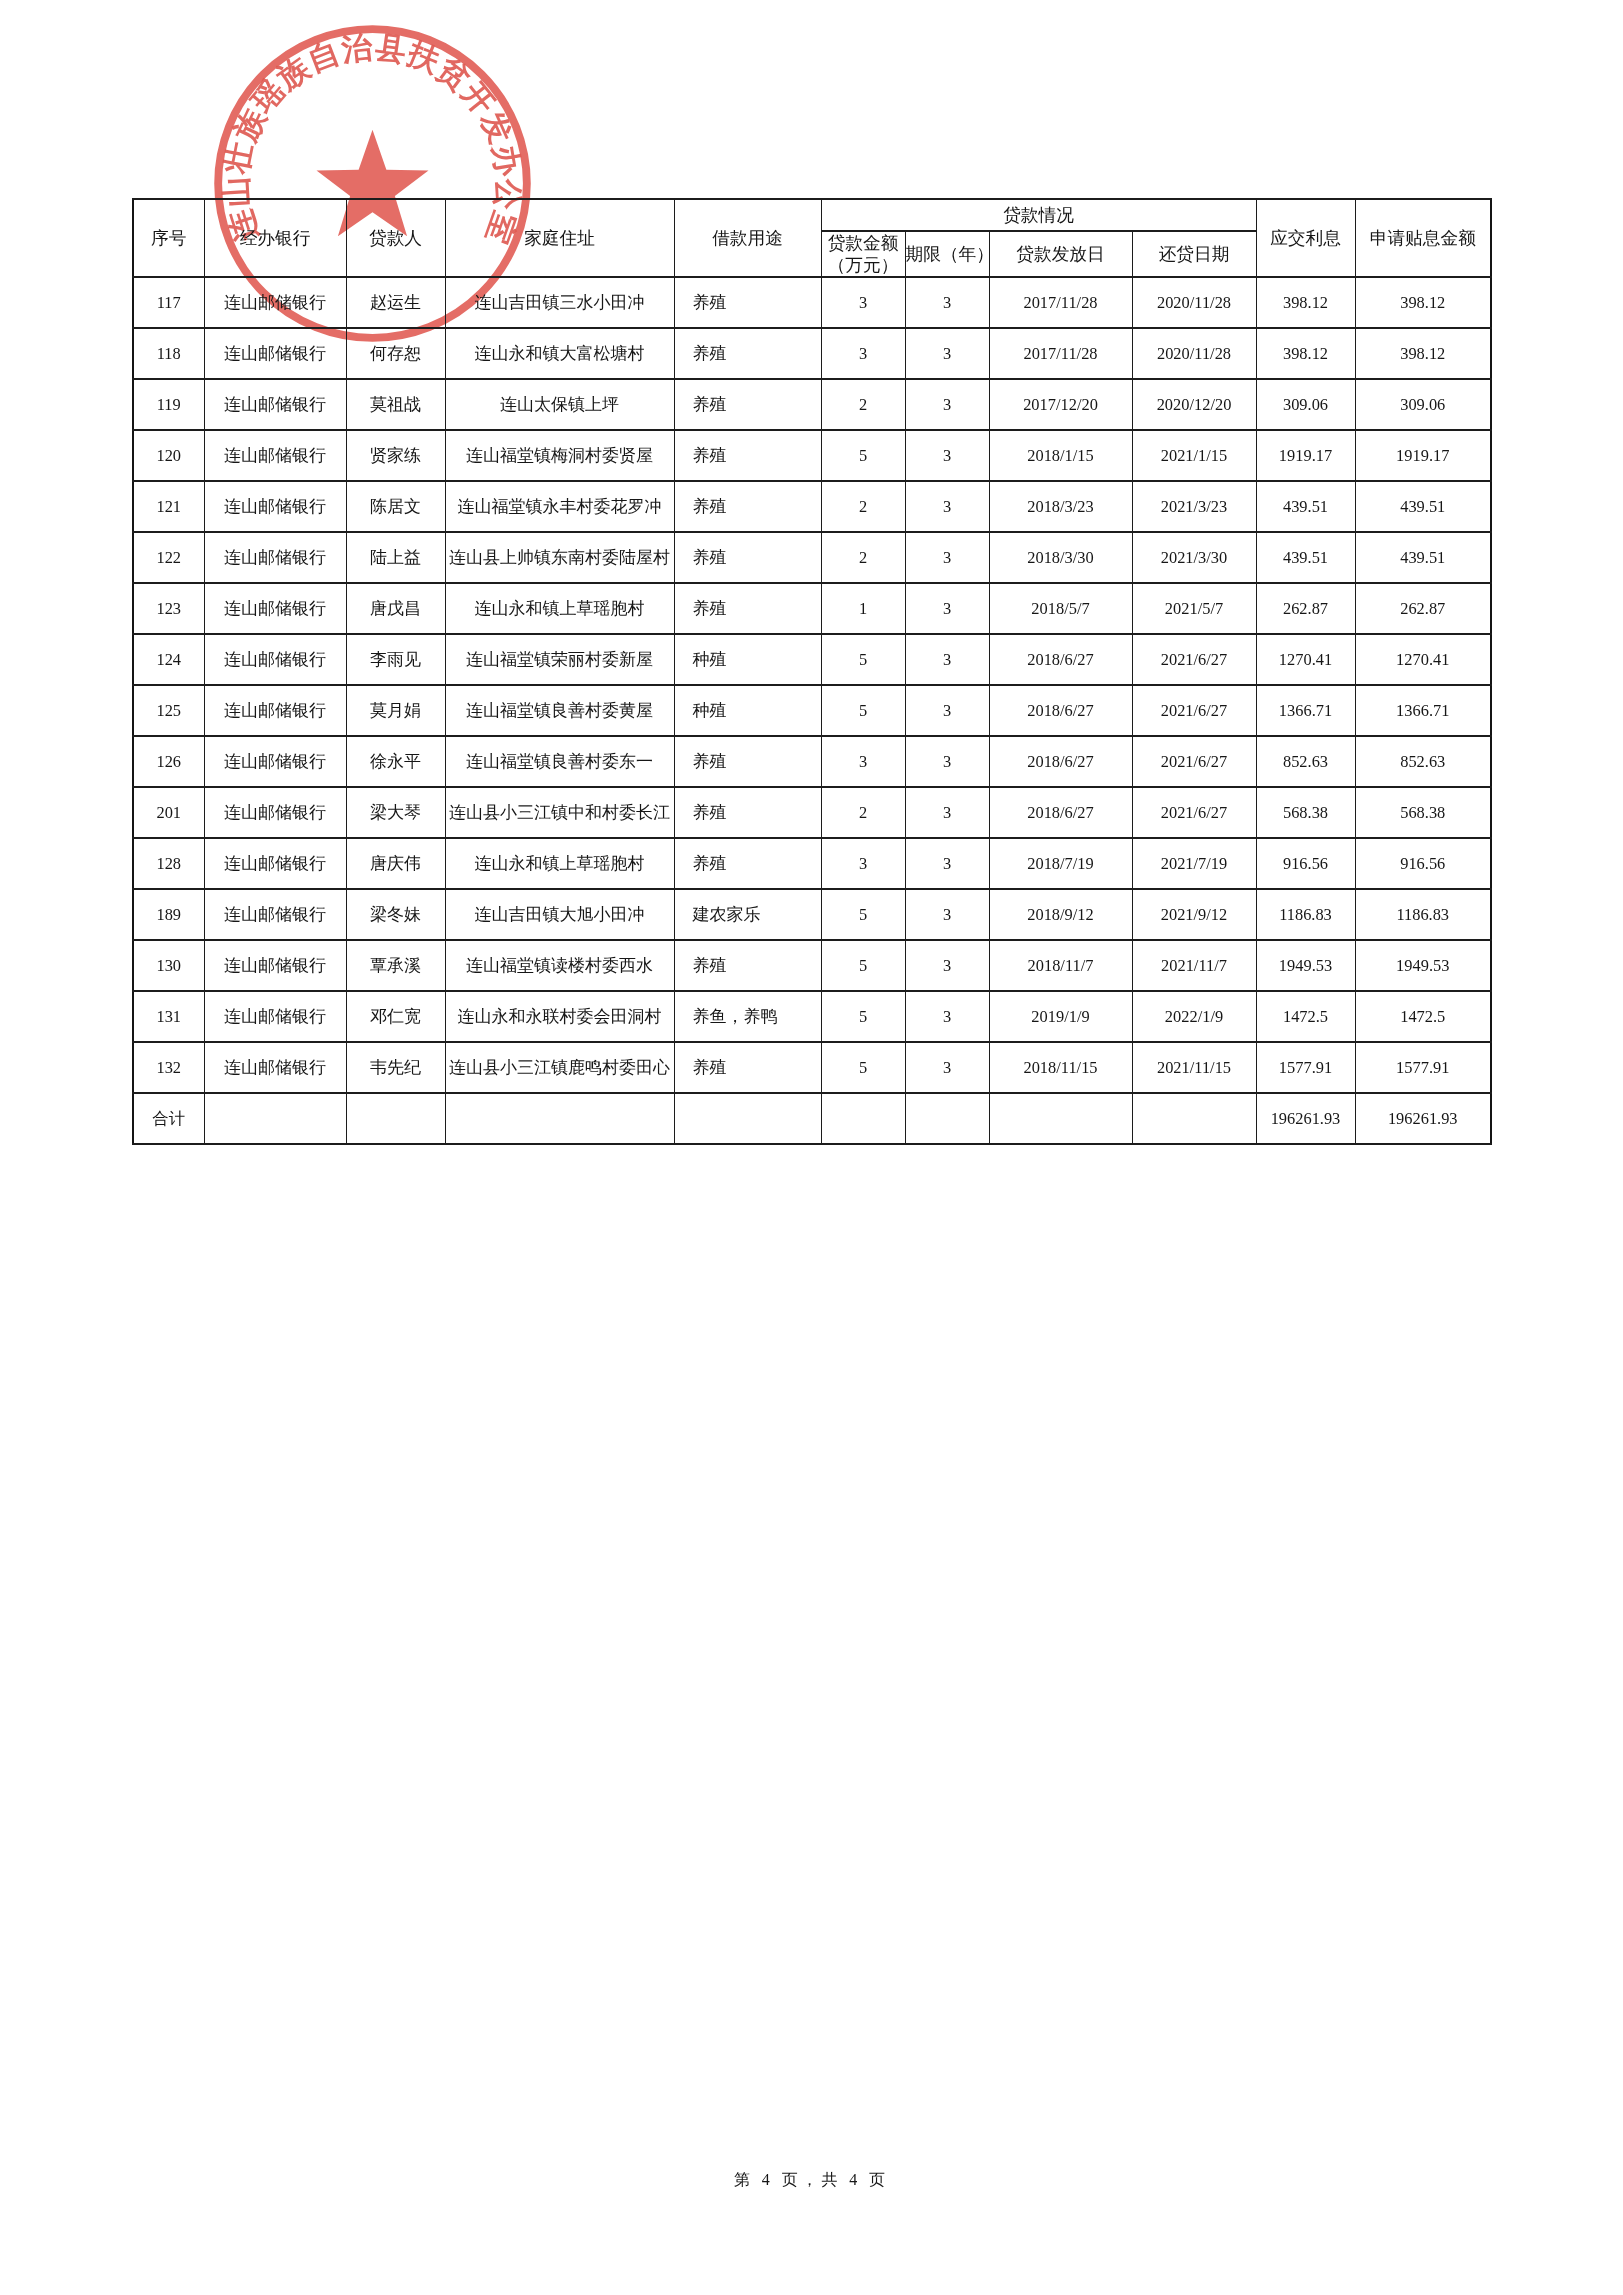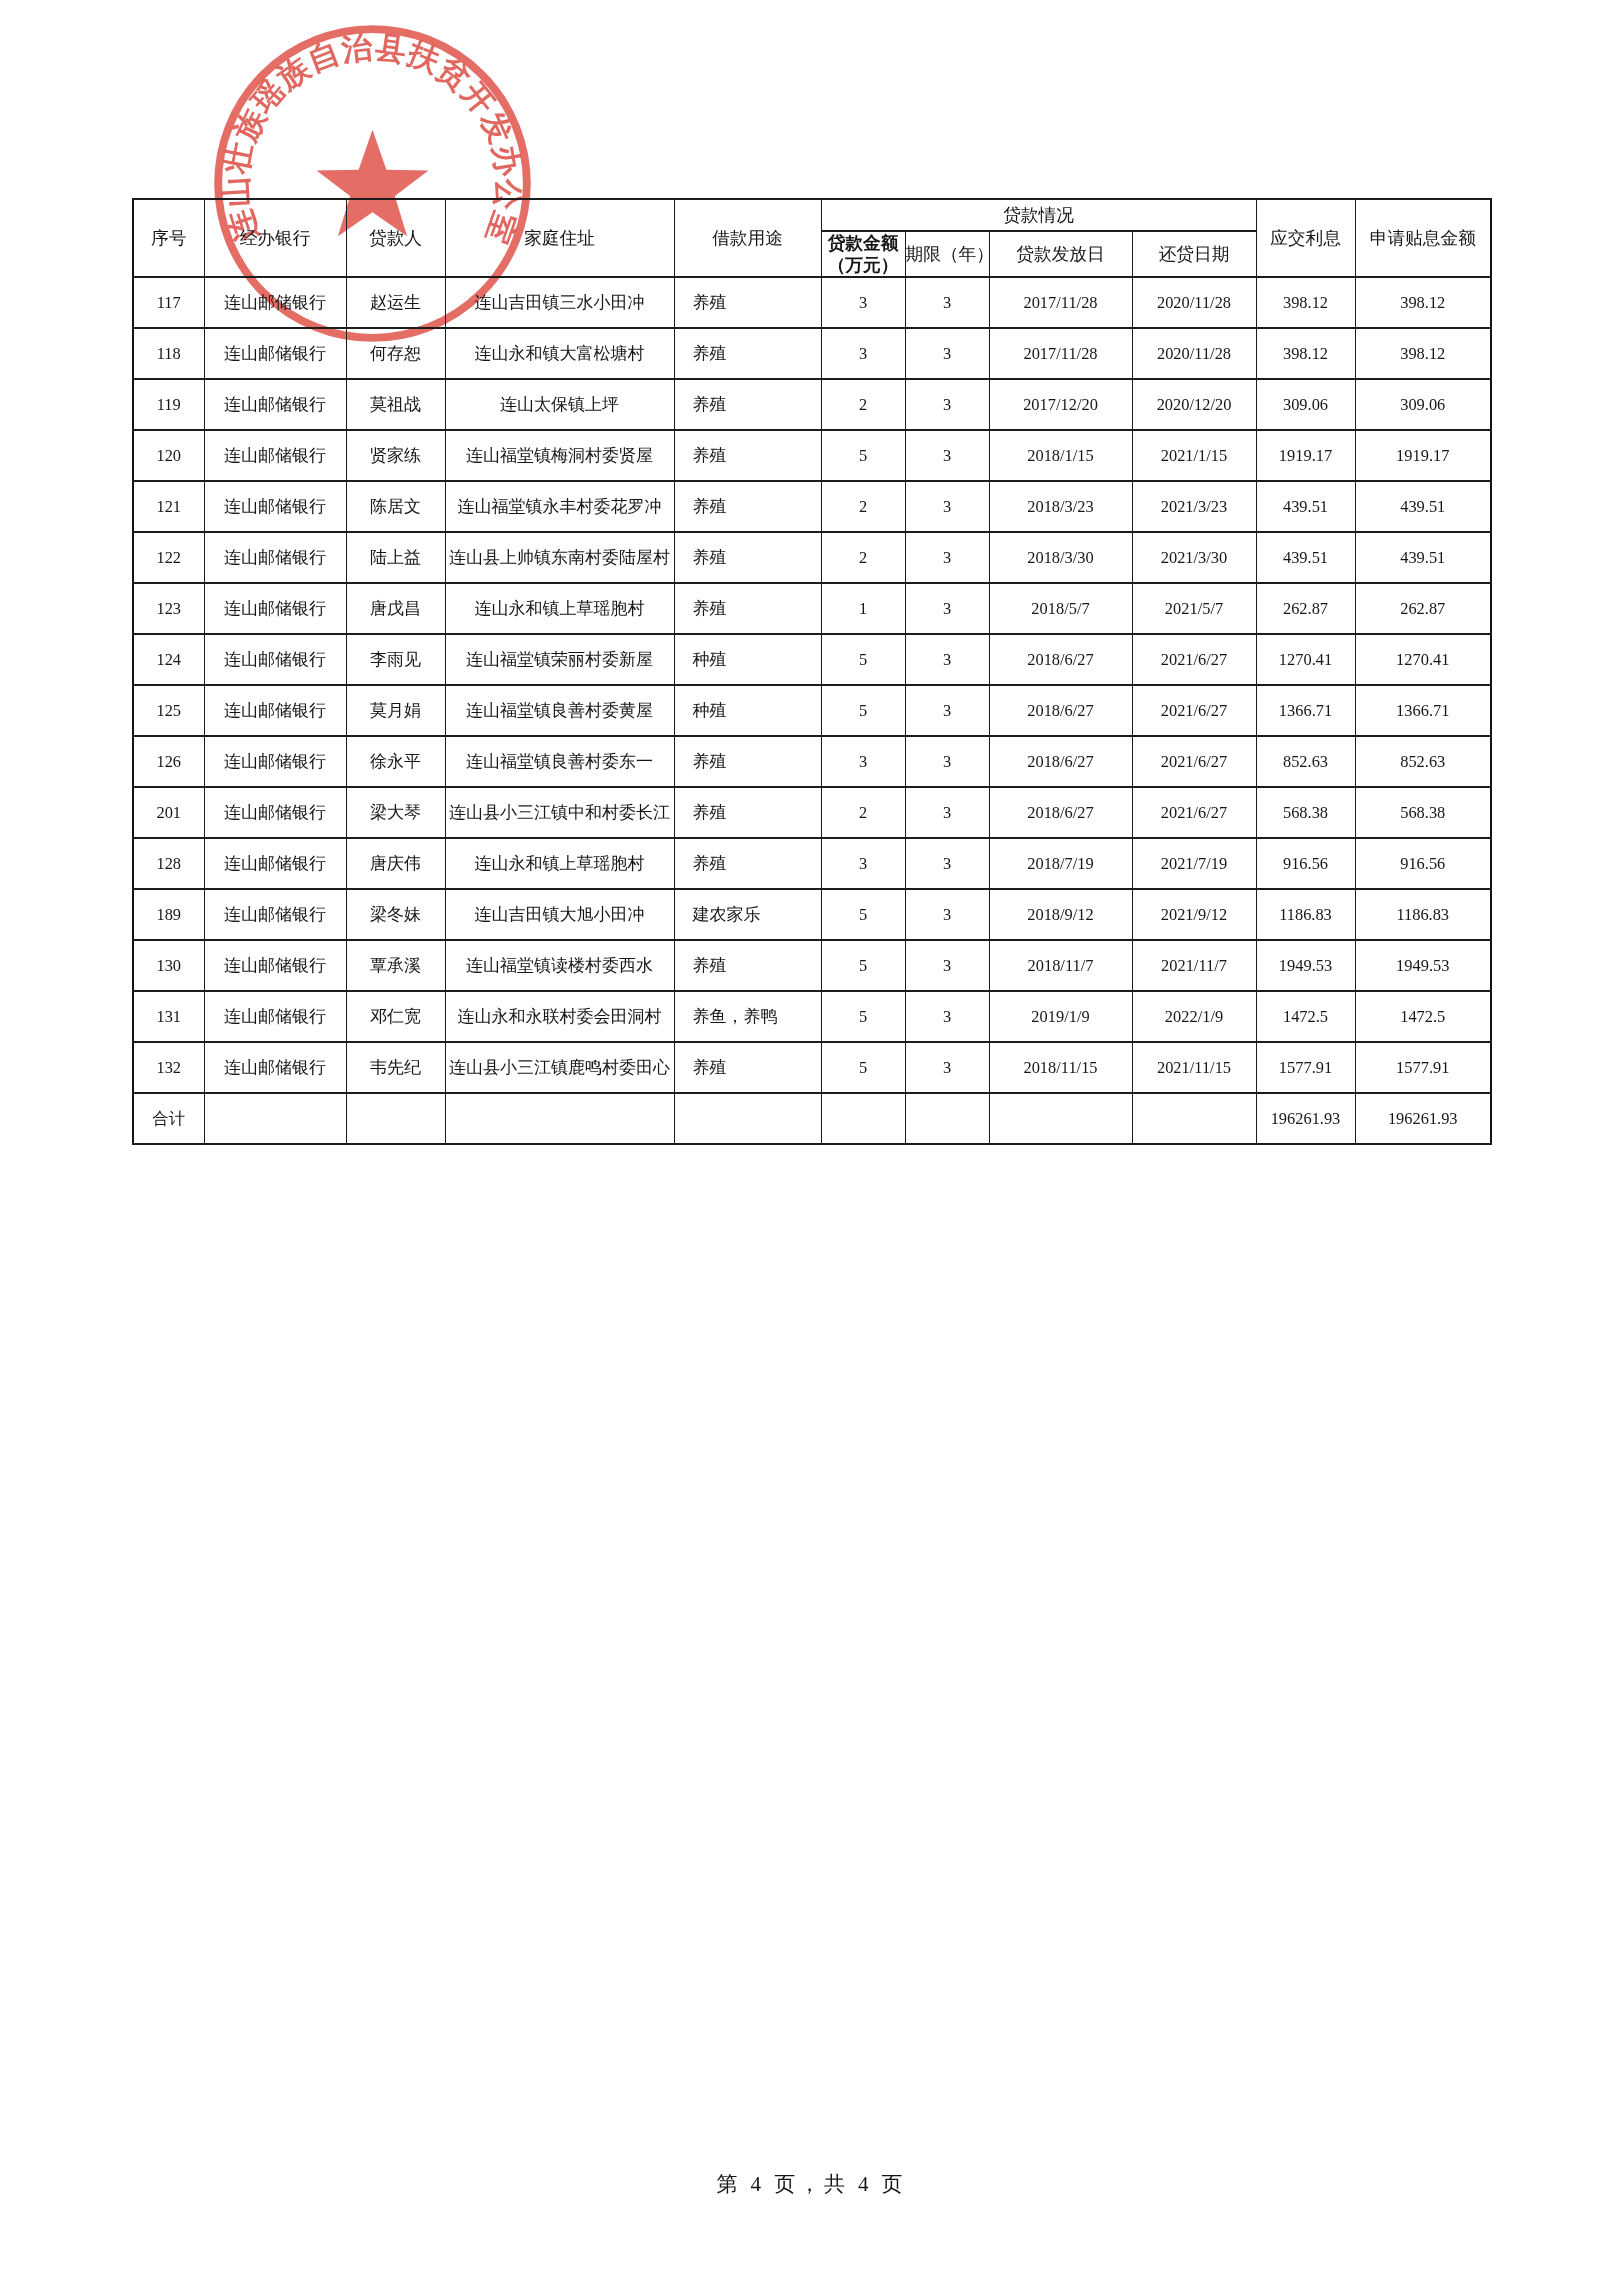--- a/index.html
+++ b/index.html
@@ -27,41 +27,41 @@
   }
   table.loan{border:2.6px solid #141414;}
   thead tr.h1 th{height:30px;font-size:17.7px;text-align:center;}
   thead tr.h2 th{height:42px;font-size:17.7px;}
   tbody tr{height:51px;}
   tbody td:nth-child(1){font-size:16.4px;font-family:"Liberation Serif","DejaVu Serif",serif;}
   tbody td:nth-child(5){text-align:left;padding-left:18px;}
   tbody td:nth-child(6),tbody td:nth-child(7),
   tbody td:nth-child(8),tbody td:nth-child(9),
   tbody td:nth-child(10),tbody td:nth-child(11){font-size:16.4px;}
-  .hdr2line span{display:block;font-weight:bold;}
+  .hdr2line span{display:block;}
   
   .seal{
     position:absolute;left:209px;top:18.3px;width:327px;height:331px;
     mix-blend-mode:multiply;opacity:.92;pointer-events:none;
   }
   .seal .ring{stroke:#dd4a41;}
   .seal .arc-text{
     fill:#dc4a41;font-size:47px;font-weight:bold;letter-spacing:1.5px;
     font-family:"Liberation Serif","DejaVu Serif",serif;
   }
   .seal .star{fill:#dd4a41;}
   
   .notes{
     position:absolute;left:134px;top:1042px;width:1303px;
     font-size:19.6px;line-height:1.6;letter-spacing:0.3px;
   }
   
   .footer{
     position:absolute;left:0;top:2170px;width:1623px;
-    text-align:center;font-size:21px;letter-spacing:3.9px;
+    text-align:center;font-size:16px;letter-spacing:3.9px;
   }
 </style>
 </head>
 <body>
 
 <div class="page">
 
   <svg class="seal" viewBox="0 0 500 500">
     <circle class="ring" cx="250" cy="250" r="236" fill="none" stroke-width="12" opacity="0.88"></circle>
     <path id="sealArc" d="M 76 331 A 192 192 0 1 1 424 331" fill="none"></path>

